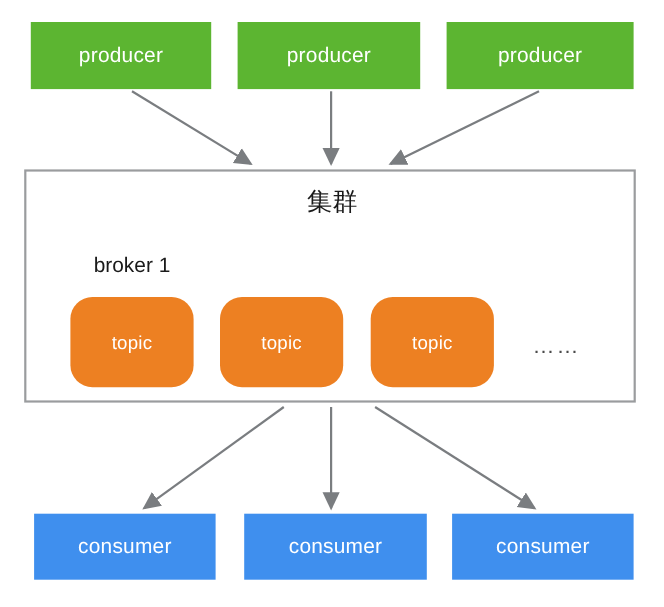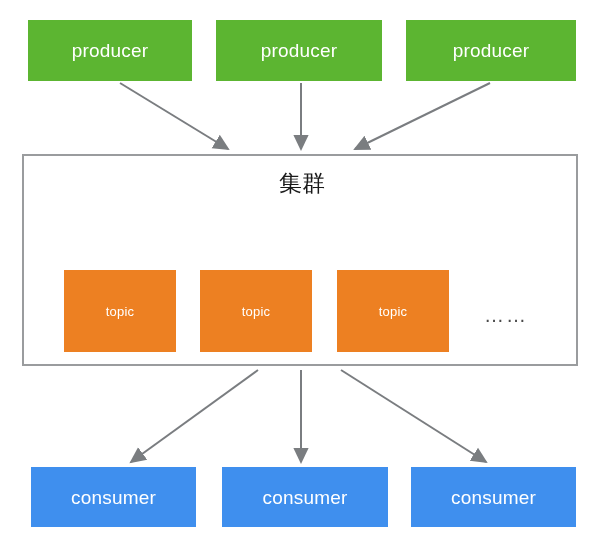--- a/index.html
+++ b/index.html
@@ -29,21 +29,22 @@
     text-align: right;
   }
   .producer {
     background: #5cb531;
   }
   .consumer {
     background: #3f8fee;
   }
   .topic {
     background: #ed8022;
-    font-size: 13px;
+    font-size: 17px;
+    border-radius: 20px;
   }
   .cluster-box {
     position: absolute;
     box-sizing: border-box;
     border: 2px solid #9a9c9e;
     background: transparent;
   }
   .cluster-title {
     position: absolute;
     width: 100%;
@@ -88,20 +89,21 @@
     <span>producer</span>
   </div>
   <div class="node producer" style="left:406px; top:20px; width:170px; height:61px;">
     <span>producer</span>
   </div>
 
   <div class="cluster-box" style="left:22px; top:154px; width:556px; height:212px;"></div>
 
   <div class="cluster-title" style="left:0px; top:172px;">集群</div>
 
+  <div class="broker-label" style="left:64px; top:232px; width:112px;">broker 1</div>
 
   <div class="node topic" style="left:64px; top:270px; width:112px; height:82px;">
     <span>topic</span>
   </div>
   <div class="node topic" style="left:200px; top:270px; width:112px; height:82px;">
     <span>topic</span>
   </div>
   <div class="node topic" style="left:337px; top:270px; width:112px; height:82px;">
     <span>topic</span>
   </div>

